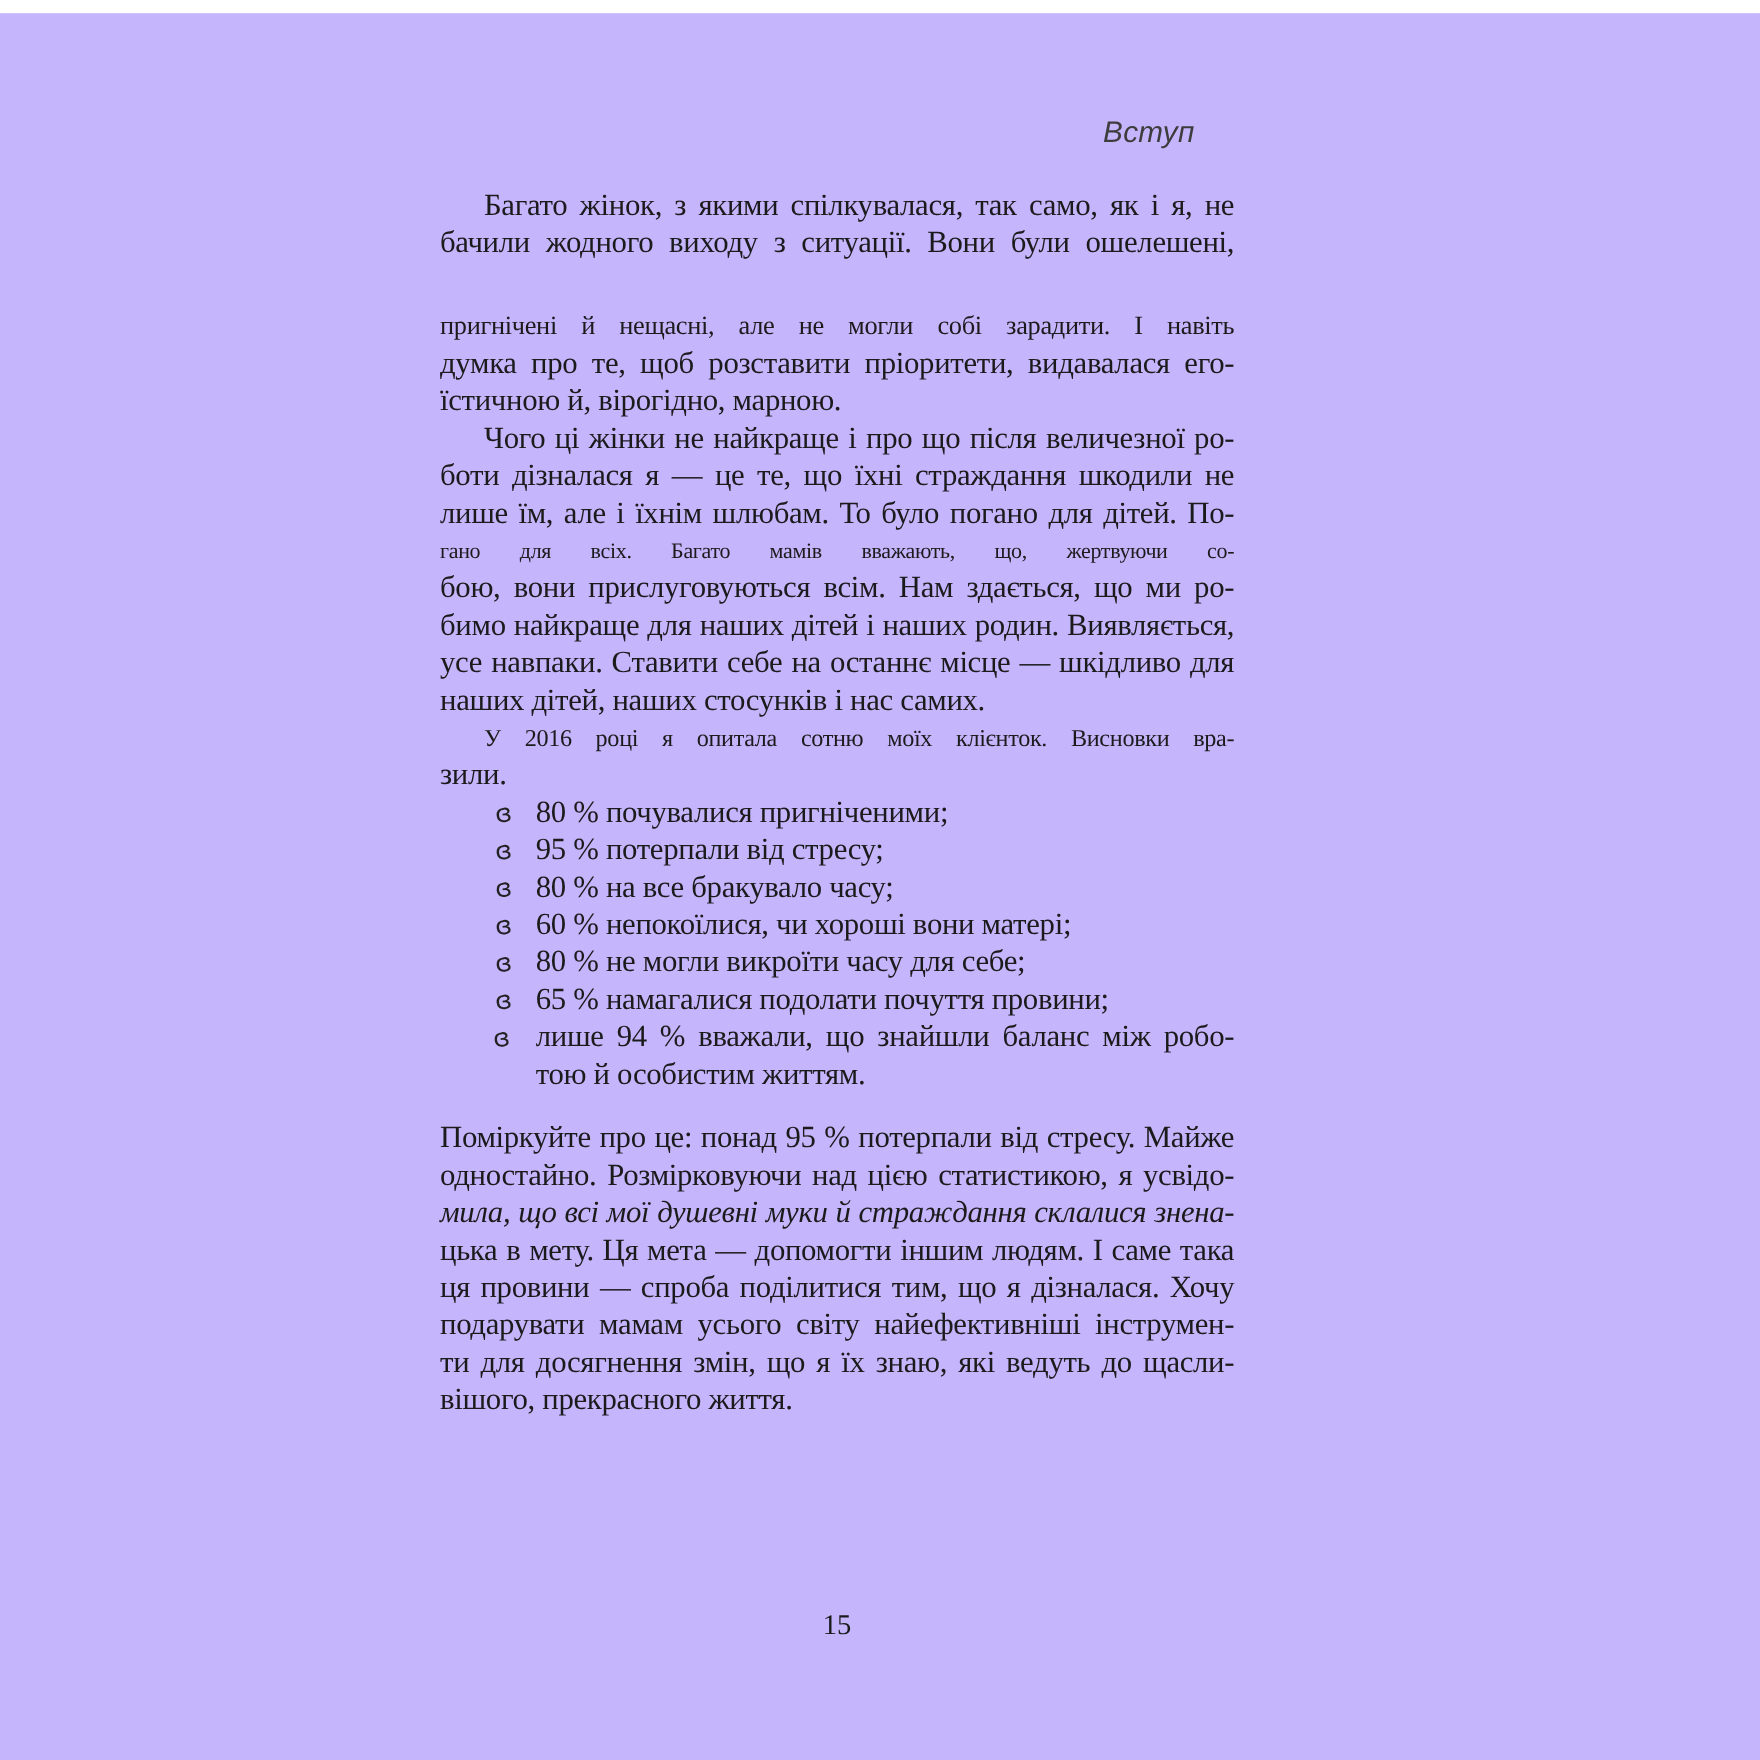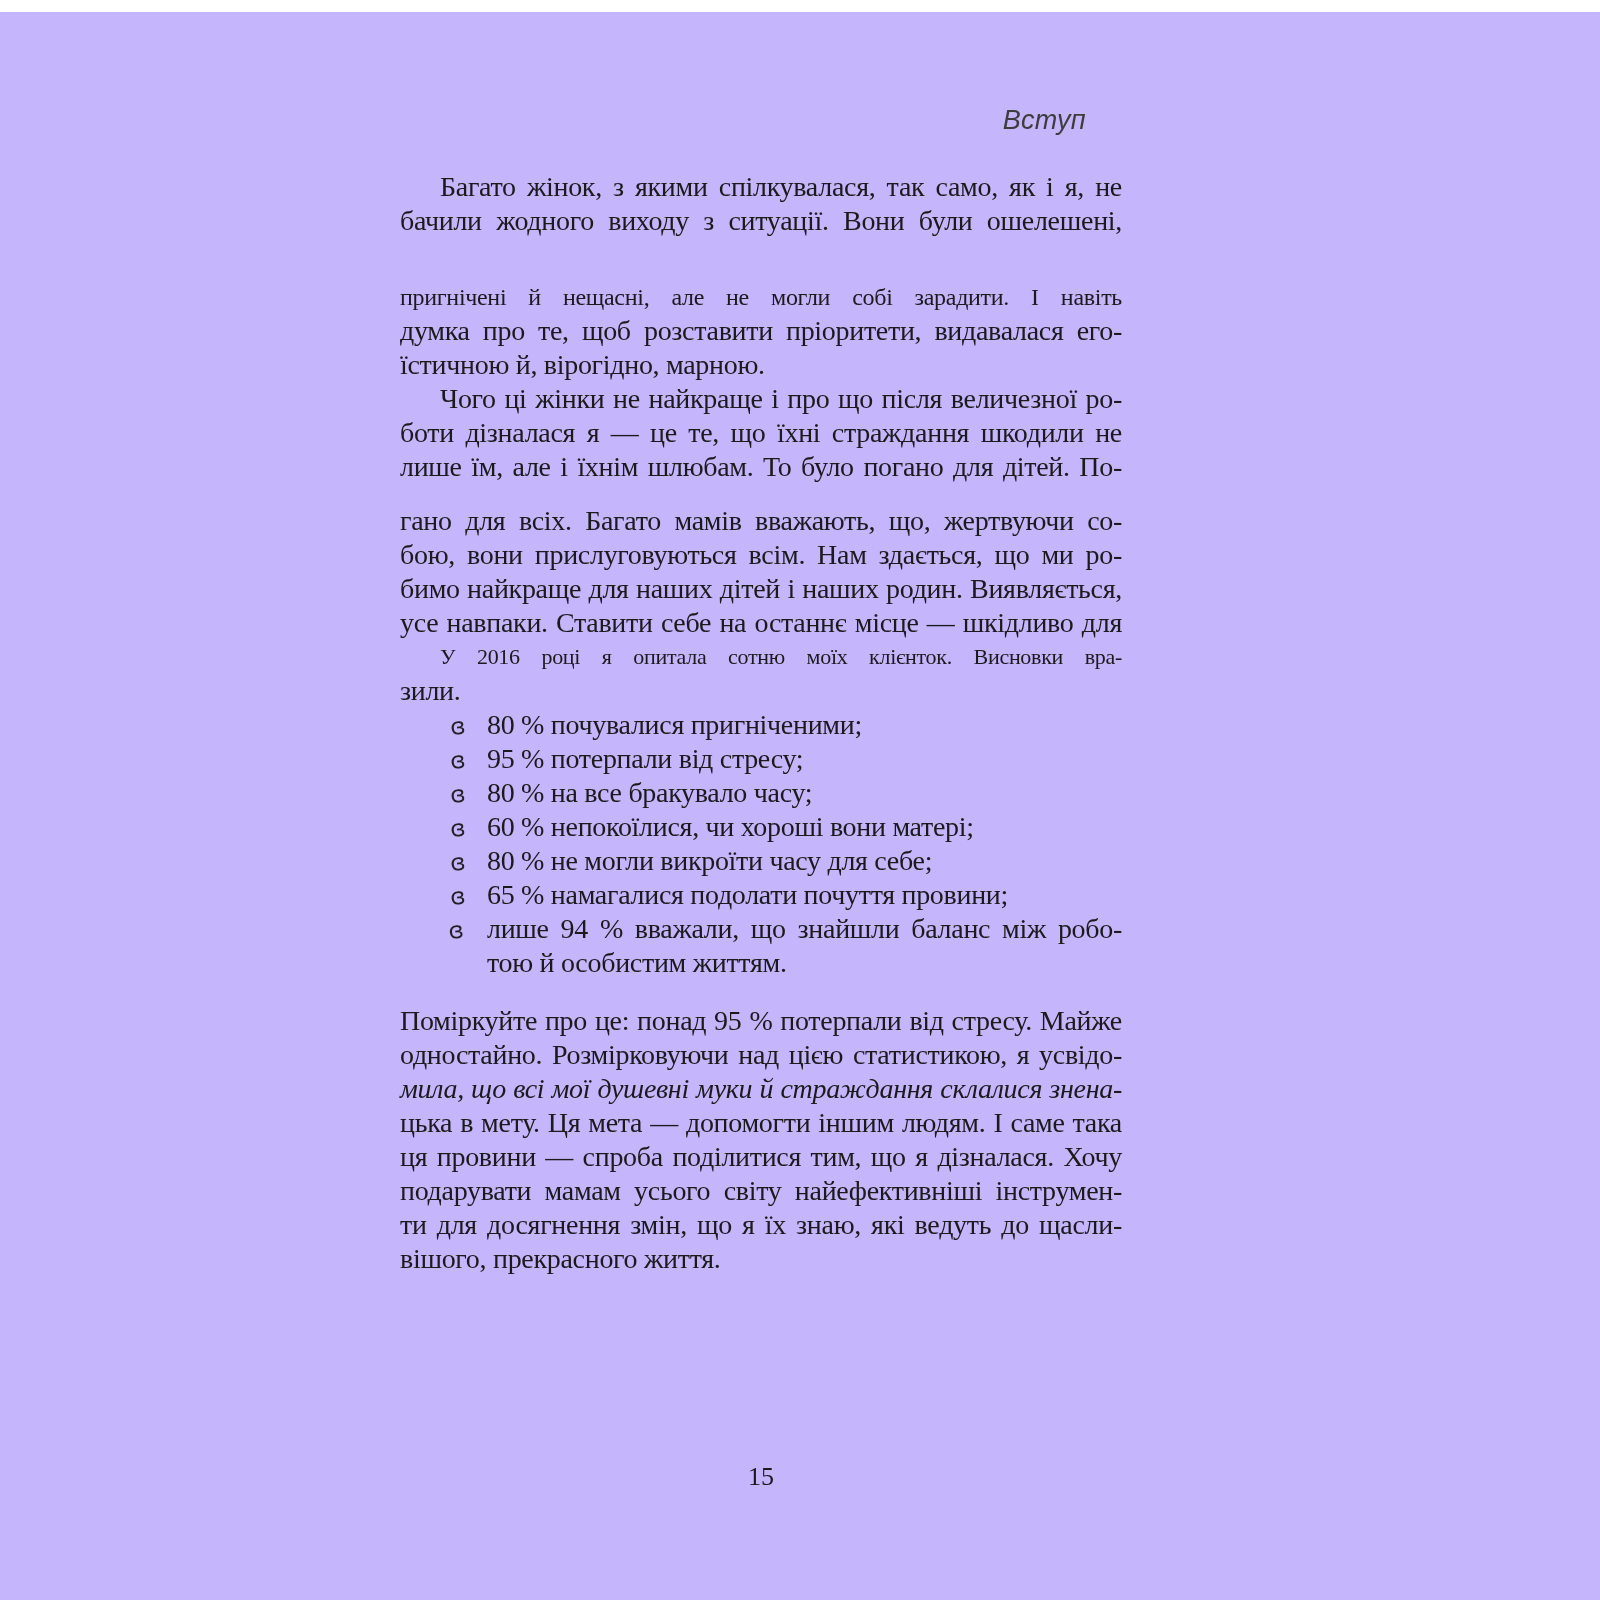--- a/index.html
+++ b/index.html
@@ -78,24 +78,25 @@
         <div class="line j" style="font-size: 28px;">Багато жінок, з якими спілкувалася, так само, як і я, не</div>
         <div class="line j" style="font-size: 28px;">бачили жодного виходу з ситуації. Вони були ошелешені,</div>
         <div class="line j" style="font-size: 24px; margin-top: 42px;">пригнічені й нещасні, але не могли собі зарадити. І навіть</div>
         <div class="line j" style="font-size: 28px;">думка про те, щоб розставити пріоритети, видавалася его-</div>
         <div class="line" style="font-size: 28px;">їстичною й, вірогідно, марною.</div>
       </div>
       <div class="para indent">
         <div class="line j" style="font-size: 28px;">Чого ці жінки не найкраще і про що після величезної ро-</div>
         <div class="line j" style="font-size: 28px;">боти дізналася я — це те, що їхні страждання шкодили не</div>
         <div class="line j" style="font-size: 28px;">лише їм, але і їхнім шлюбам. То було погано для дітей. По-</div>
-        <div class="line j" style="font-size: 28px; margin-top: 20px;">гано для всіх. Багато мамів вважають, що, жертвуючи со-</div>
+        <div class="line j" style="font-size: 20px;">гано для всіх. Багато мамів вважають, що, жертвуючи со-</div>
         <div class="line j" style="font-size: 28px;">бою, вони прислуговуються всім. Нам здається, що ми ро-</div>
         <div class="line j" style="font-size: 28px;">бимо найкраще для наших дітей і наших родин. Виявляється,</div>
         <div class="line j" style="font-size: 28px;">усе навпаки. Ставити себе на останнє місце — шкідливо для</div>
+        <div class="line" style="font-size: 28px;">наших дітей, наших стосунків і нас самих.</div>
       </div>
       <div class="para indent">
         <div class="line j" style="font-size: 22px;">У 2016 році я опитала сотню моїх клієнток. Висновки вра-</div>
         <div class="line" style="font-size: 28px;">зили.</div>
       </div>
       <div class="blist">
         <div class="list-item">
           <span class="bullet">ɞ</span>
           <div class="item-text">
             <div class="line" style="font-size: 28px;">80 % почувалися пригніченими;</div>

